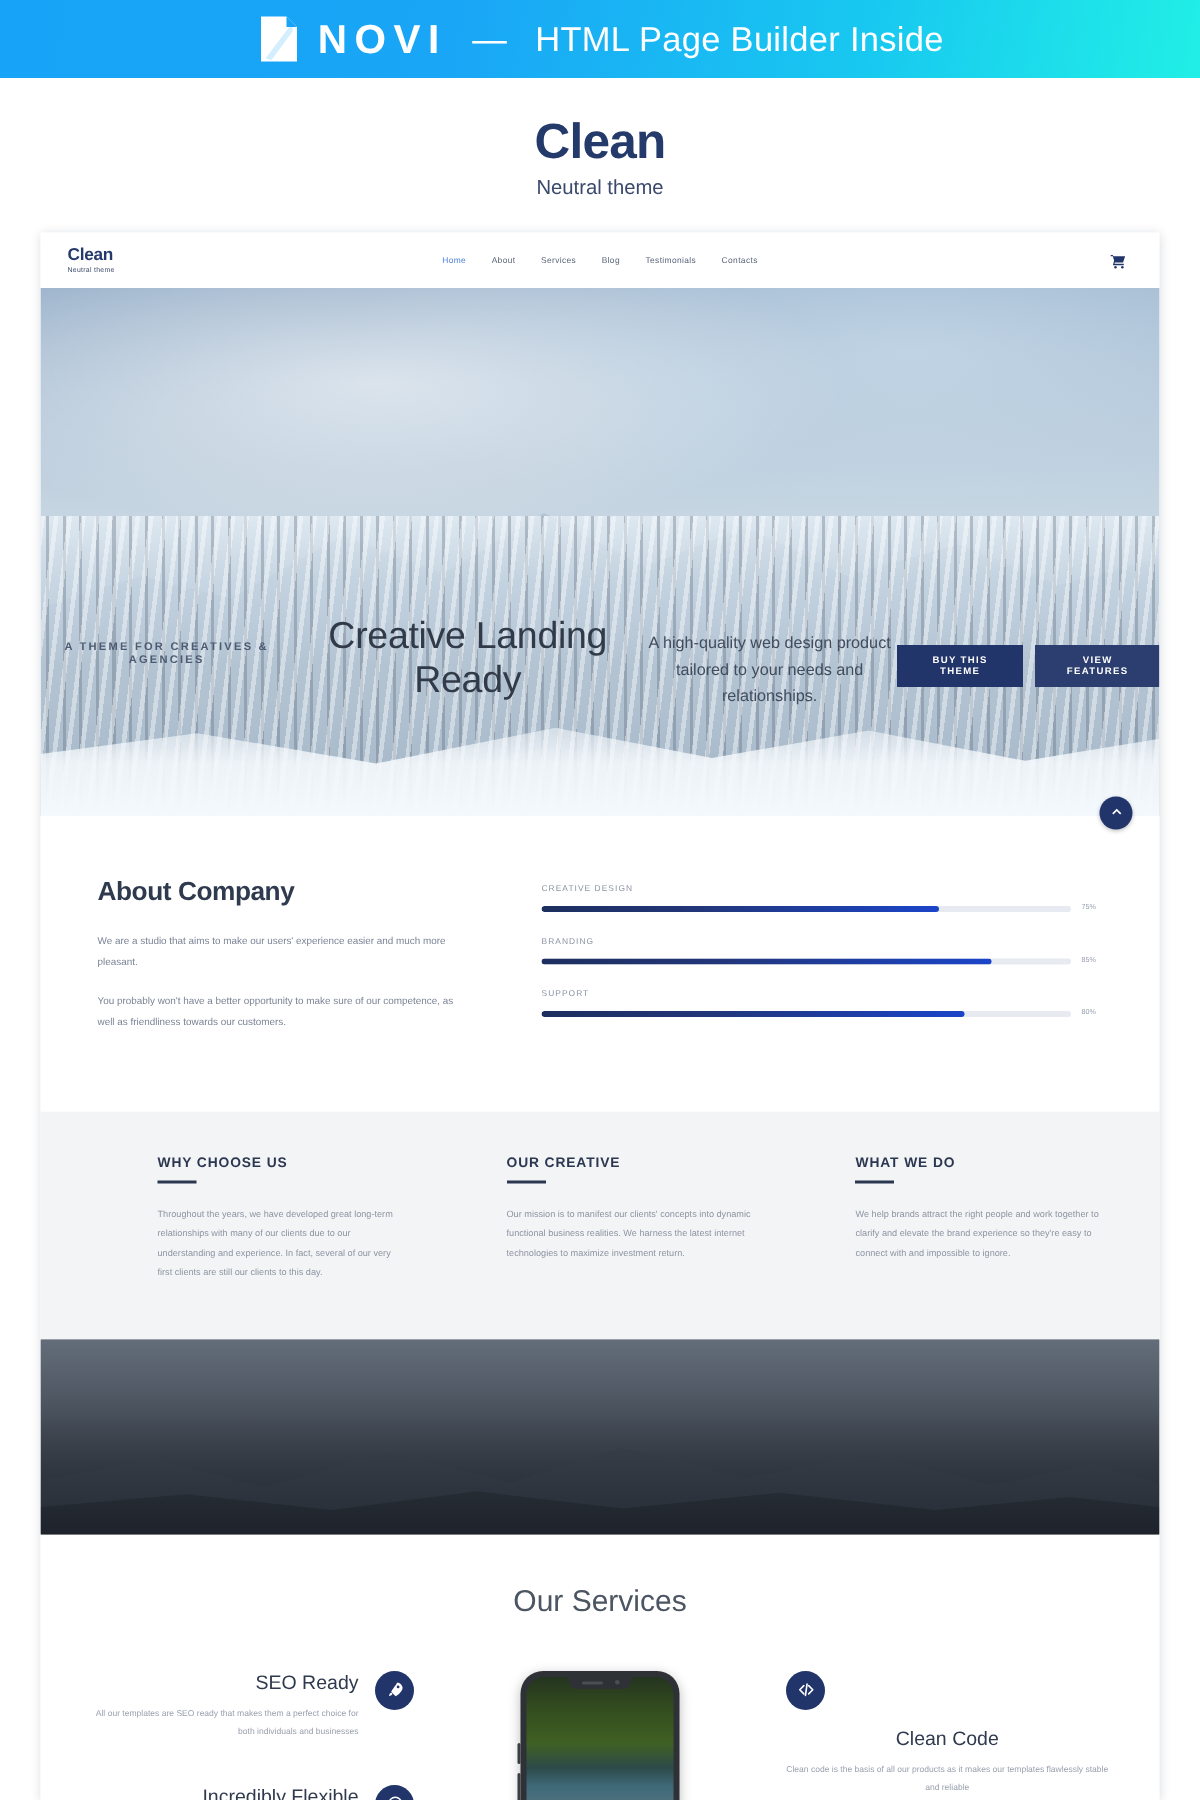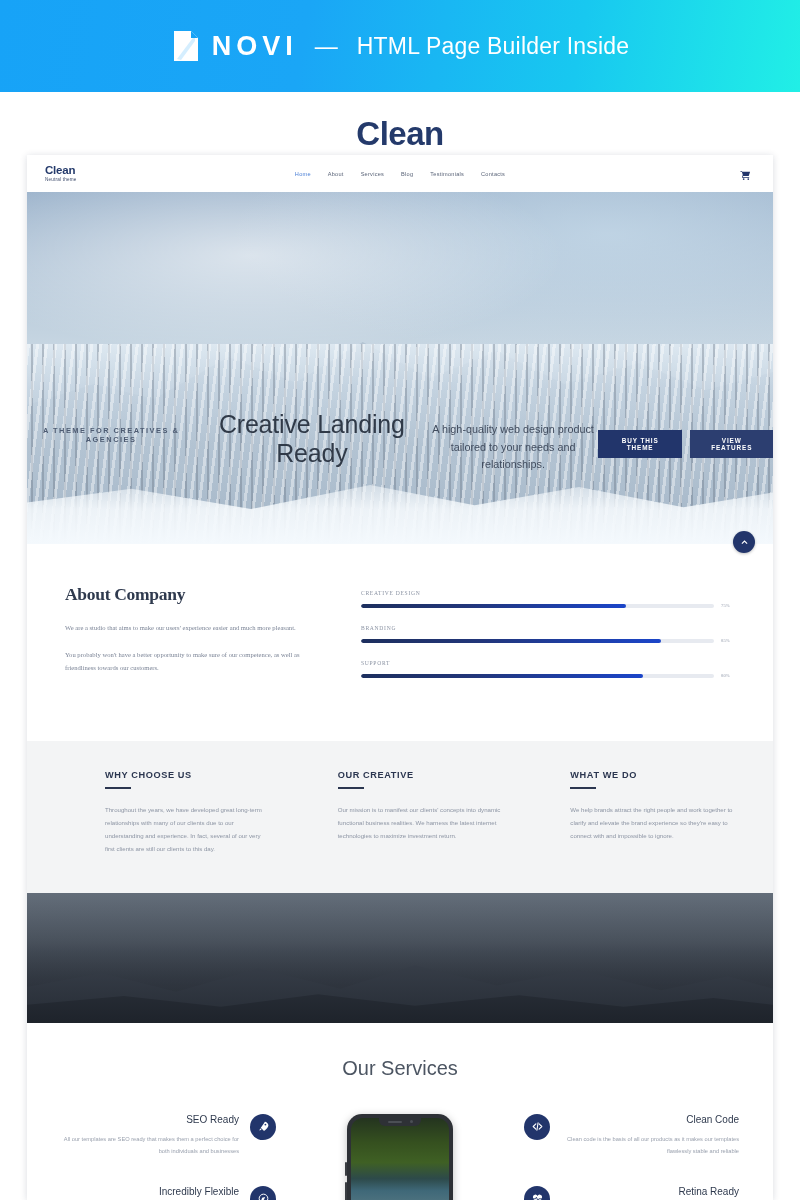--- a/index.html
+++ b/index.html
@@ -7,21 +7,21 @@
   body {
     font-family:"Liberation Sans", sans-serif;
     background:#ffffff;
     color:#2b3a55;
     overflow:hidden;
     position:relative;
   }
 
   
   .novi-bar{
-    height:92px; width:800px;
+    height:52px; width:800px;
     background:linear-gradient(100deg,#17a3f7 0%,#1aa6f6 38%,#18c8f0 72%,#21efe6 100%);
     display:flex; align-items:center; justify-content:center;
   }
   .novi-inner{ display:flex; align-items:center; gap:11px; }
   .novi-logo{ width:30px; height:34px; position:relative; }
   .novi-logo svg{ display:block; }
   .novi-word{
     color:#fff; font-size:27px; font-weight:bold; letter-spacing:5px;
     line-height:1;
   }
@@ -137,21 +137,20 @@
   .btn-solid{
     background:#22356b; color:#fff; font-size:6.4px; letter-spacing:.9px;
     padding:7px 15px; font-weight:600; border:0; cursor:pointer;
   }
   .btn-solid.alt{ background:#2c3e70; }
 
   
   .about{
     background:#fff; padding:40px 38px 46px 38px; display:flex; gap:46px;
     position:relative;
-    font-family:Liberation Serif, serif;
   }
   .about-left{ width:250px; }
   .about-title{
     font-size:17.5px; font-weight:bold; color:#2f3a4e; letter-spacing:-.3px;
   }
   .about-p{
     font-size:6.6px; color:#7b8496; line-height:2.05; margin-top:16px;
   }
   .about-p + .about-p{ margin-top:13px; }
   .about-right{ flex:1; padding-top:6px; }
@@ -232,23 +231,23 @@
   .services{ background:#fff; padding:34px 0 0 0; }
   .services-title{
     text-align:center; font-size:20px; color:#4c5562; font-weight:400;
   }
   .services-grid{
     display:flex; align-items:flex-start; margin-top:34px; padding:0 34px;
   }
   .svc-col{ width:215px; }
   .svc-item{ display:flex; align-items:flex-start; gap:11px; margin-bottom:28px; }
   .svc-col.left .svc-item{ flex-direction:row; text-align:right; }
-  .svc-col.right .svc-item{ flex-direction:row; text-align:right; }
+  .svc-col.right .svc-item{ flex-direction:column; text-align:center; }
   .svc-txt{ flex:1; }
-  .svc-name{ font-size:10px; color:#2f3a4e; font-weight:500; }
+  .svc-name{ font-size:13px; color:#2f3a4e; font-weight:500; }
   .svc-desc{ font-size:5.7px; color:#9aa1ae; line-height:2.1; margin-top:9px; }
   .svc-ico{
     width:26px; height:26px; border-radius:50%; background:#22356b;
     display:flex; align-items:center; justify-content:center; flex:0 0 26px;
     color:#fff;
   }
   .phone-col{ flex:1; display:flex; justify-content:center; }
   .phone{
     width:106px; height:210px; border-radius:15px; background:#2e3136;
     padding:4px; box-shadow:0 2px 8px rgba(0,0,0,.25); position:relative;

